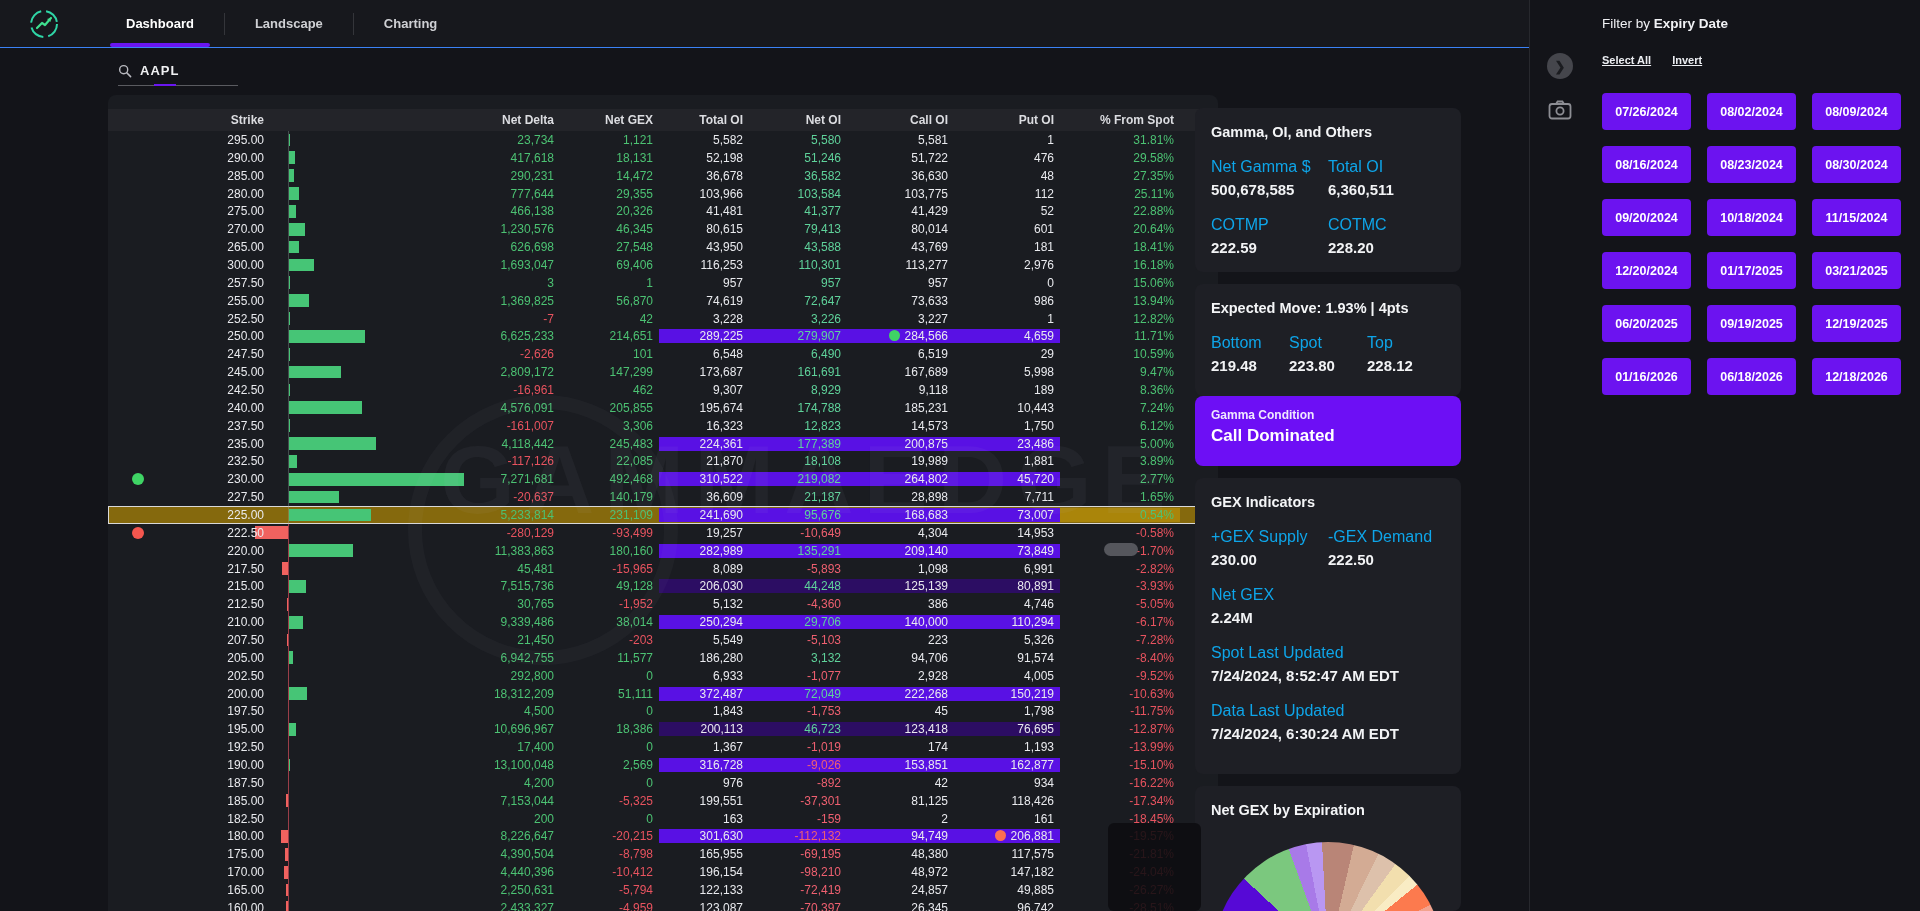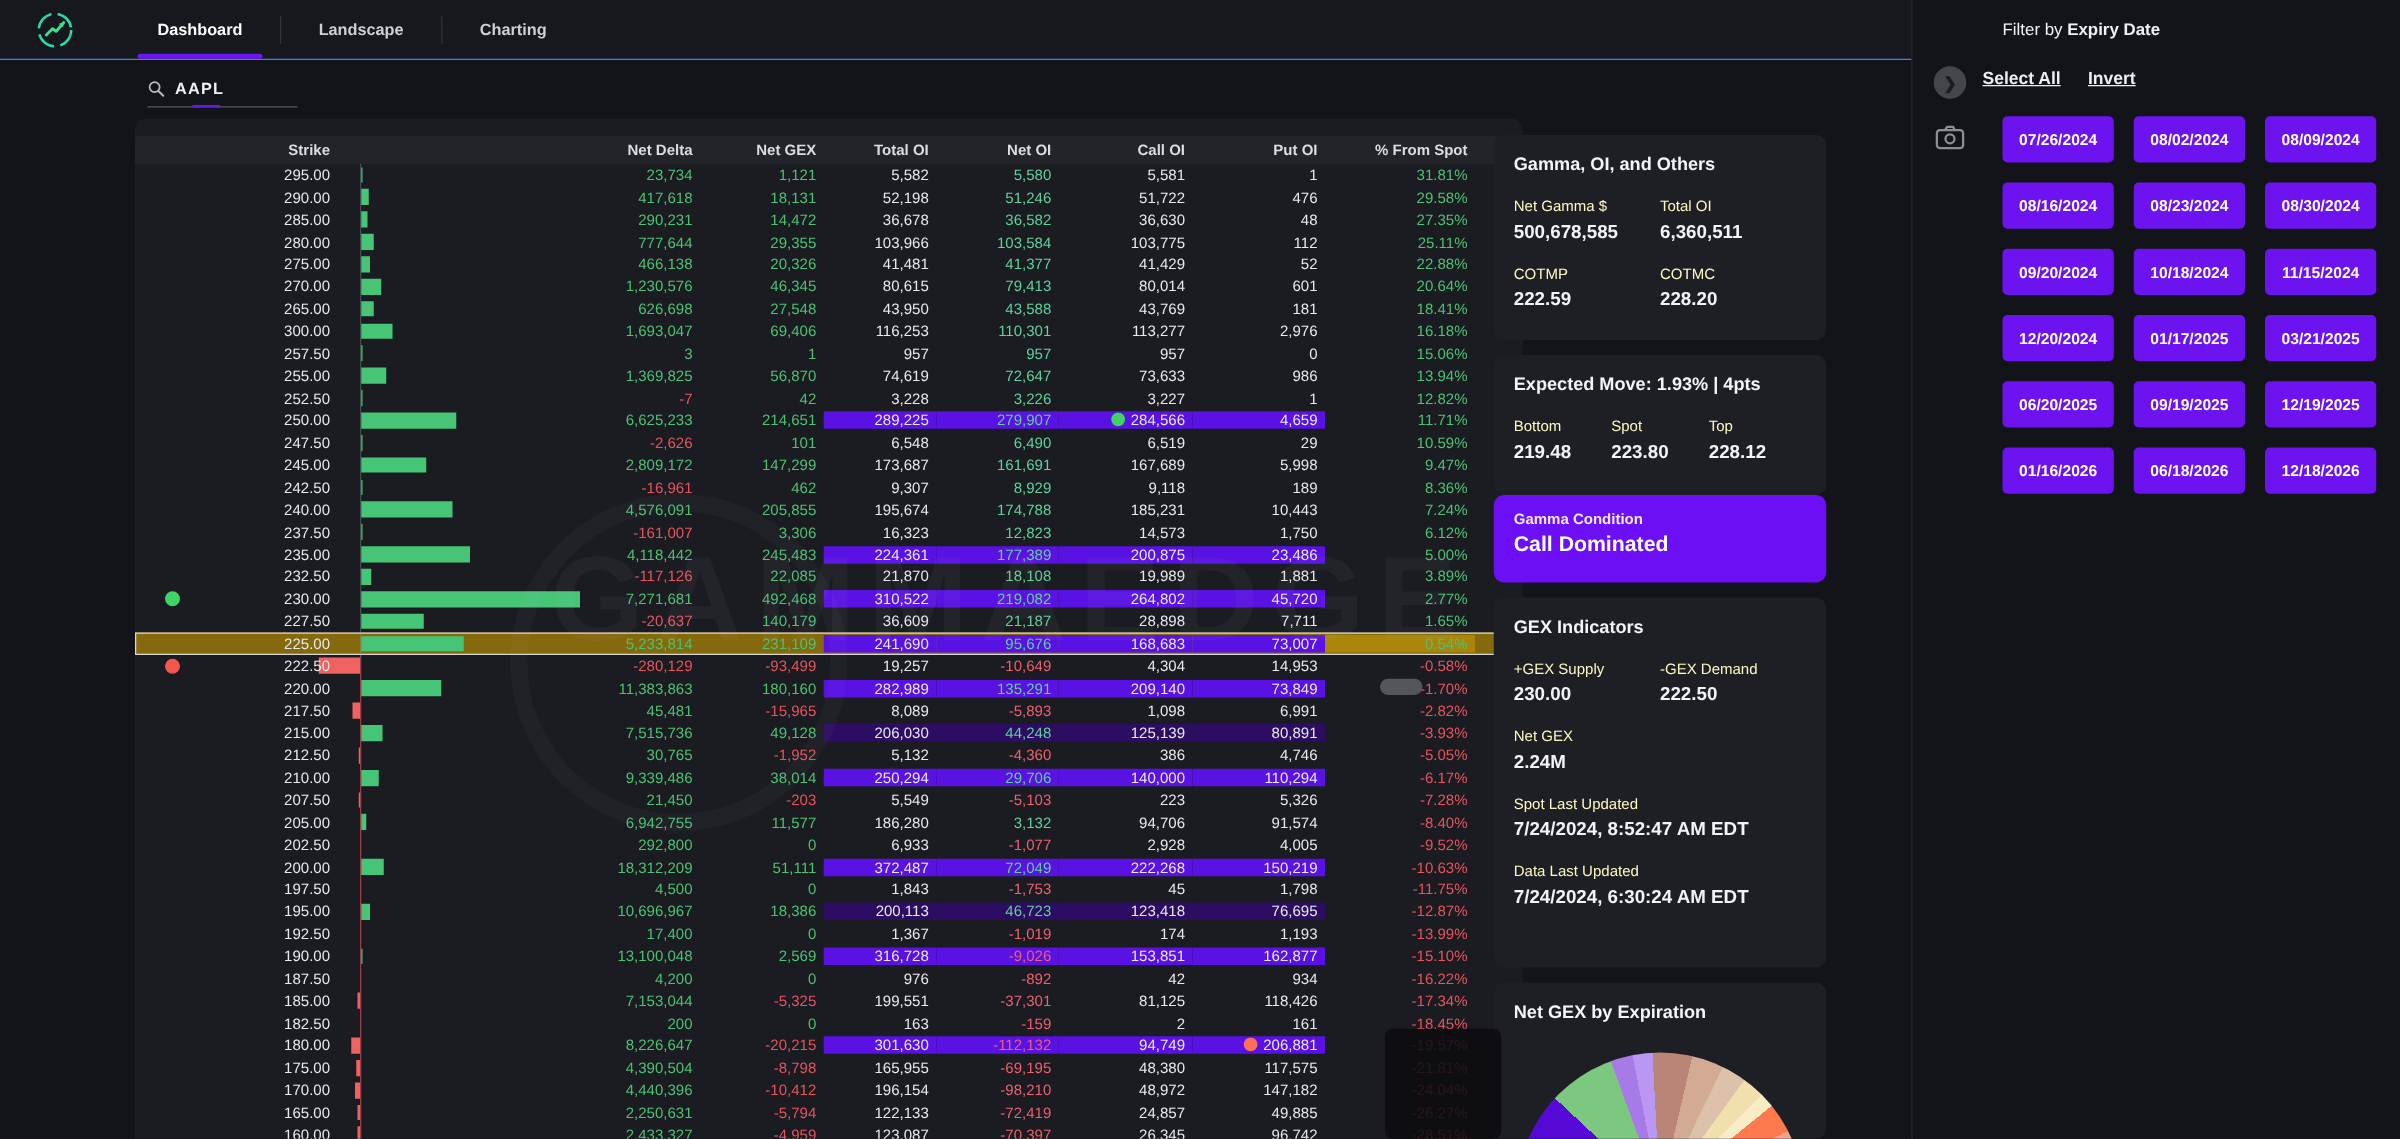--- a/index.html
+++ b/index.html
@@ -60,40 +60,40 @@
 
   .scroll-pill { position:absolute; left:1104px; top:543px; width:34px; height:13px; border-radius:7px;
     background:#55565c; z-index:6; }
   .popup-shadow { position:absolute; left:1108px; top:823px; width:93px; height:88px; border-radius:6px;
     background:rgba(12,13,16,0.88); z-index:6; }
 
   
   .panelcol { position:absolute; left:1195px; top:0; width:266px; height:911px; }
   .pcard { position:absolute; left:0; width:266px; background:#1e1f25; border-radius:8px; padding:16px; }
   .pcard h3 { font-size:14.5px; font-weight:bold; color:#f4f5f7; }
-  .plabel { font-size:12px; color:#fef9c3; margin-top:18px; }
+  .plabel { font-size:16px; color:#0ea5e9; margin-top:18px; }
   .pvalue { font-size:15px; font-weight:bold; color:#f2f3f5; margin-top:5px; }
   .pgrid2 { display:grid; grid-template-columns:1fr 1fr; }
   .pgrid3 { display:grid; grid-template-columns:1fr 1fr 1fr; }
   .purplecard { background:#6d0ff5; }
   .purplecard .gc-label { font-size:12px; color:#f0e8ff; font-weight:bold; }
   .purplecard .gc-value { font-size:17px; font-weight:bold; color:#ffffff; margin-top:4px; }
   .piecard { overflow:hidden; }
   .pie { position:absolute; left:18px; top:56px; width:230px; height:230px; border-radius:50%; }
 
   
   .sidebar { position:absolute; left:1529px; top:0; width:391px; height:911px; background:#131419;
     border-left:1px solid #27282d; }
   .rail-btn { position:absolute; left:14px; width:32px; height:32px; display:flex; align-items:center;
     justify-content:center; cursor:pointer; }
   .chev-circle { width:26px; height:26px; border-radius:50%; background:#45464c; color:#1b1c20;
     font-size:13px; font-weight:bold; display:flex; align-items:center; justify-content:center; }
   .filter-title { position:absolute; left:72px; top:16px; font-size:13.5px; color:#f0f1f4; }
   .filter-title b { font-weight:bold; }
-  .filter-links { position:absolute; left:56px; top:54px; font-size:14px; color:#eceef2; }
+  .filter-links { position:absolute; left:72px; top:54px; font-size:11px; color:#eceef2; }
   .filter-links span { text-decoration:underline; margin-right:18px; cursor:pointer; font-weight:bold; }
   .dates { position:absolute; left:72px; top:93px; width:300px; display:grid;
     grid-template-columns:repeat(3, 89px); column-gap:11px; row-gap:11px;gap:16px; }
   .datebtn { height:37px; background:#6c13f0; border:none; border-radius:4px; color:#fff;
     font-size:12.5px; font-weight:bold; font-family:"Liberation Sans",sans-serif; cursor:pointer; }
 </style>
 </head>
 <body>
 
 <div class="nav">

